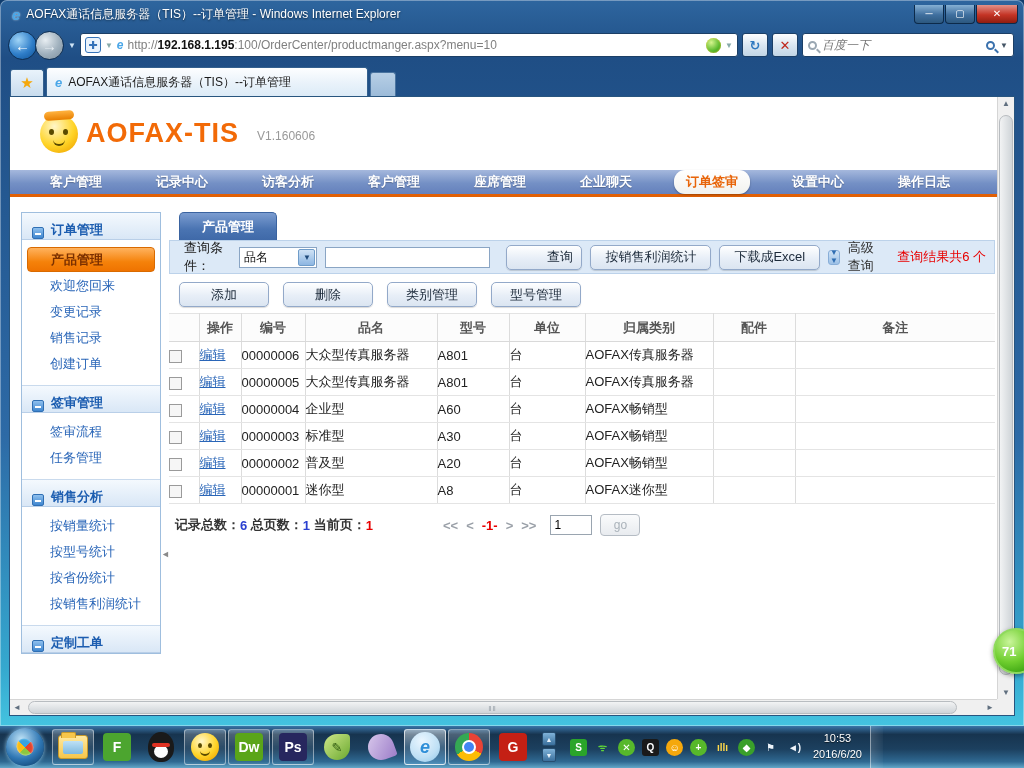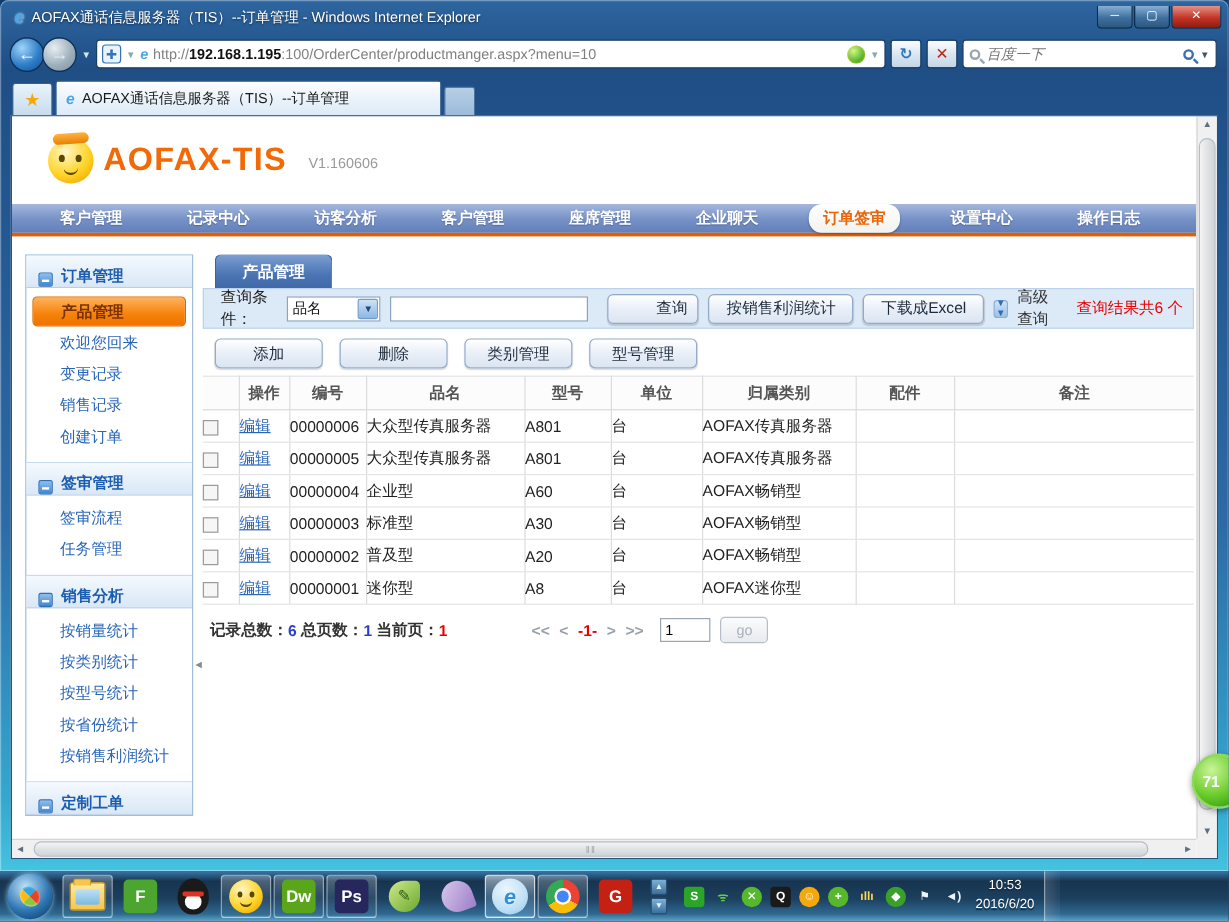--- a/index.html
+++ b/index.html
@@ -335,21 +335,20 @@
               <div class="sb-items">
                 <div class="sb-item">签审流程</div>
                 <div class="sb-item">任务管理</div>
               </div>
               <div class="sb-head">
                 <span class="minus-ico"></span>
                 <span class="sb-title">销售分析</span>
               </div>
               <div class="sb-items">
                 <div class="sb-item">按销量统计</div>
-                <div class="sb-item">按类别统计</div>
                 <div class="sb-item">按型号统计</div>
                 <div class="sb-item">按省份统计</div>
                 <div class="sb-item">按销售利润统计</div>
               </div>
               <div class="sb-head">
                 <span class="minus-ico"></span>
                 <span class="sb-title">定制工单</span>
               </div>
             </div>
           <div class="collapse-handle">◄</div>

